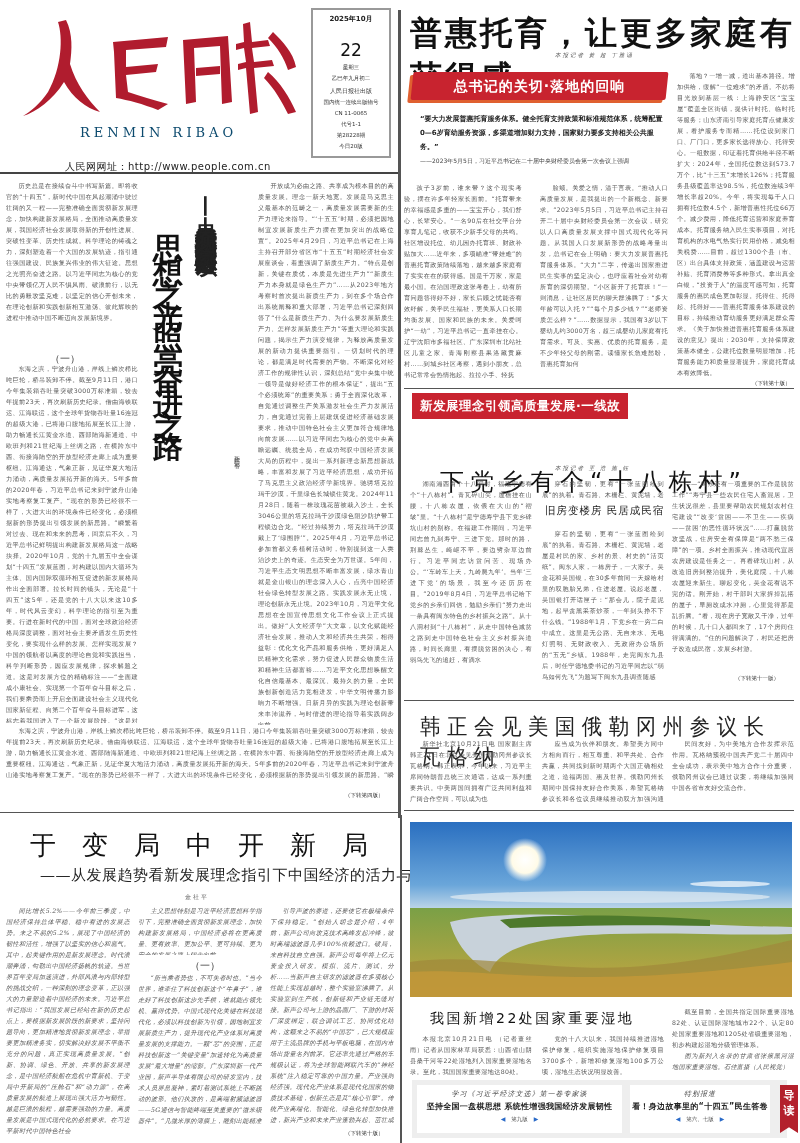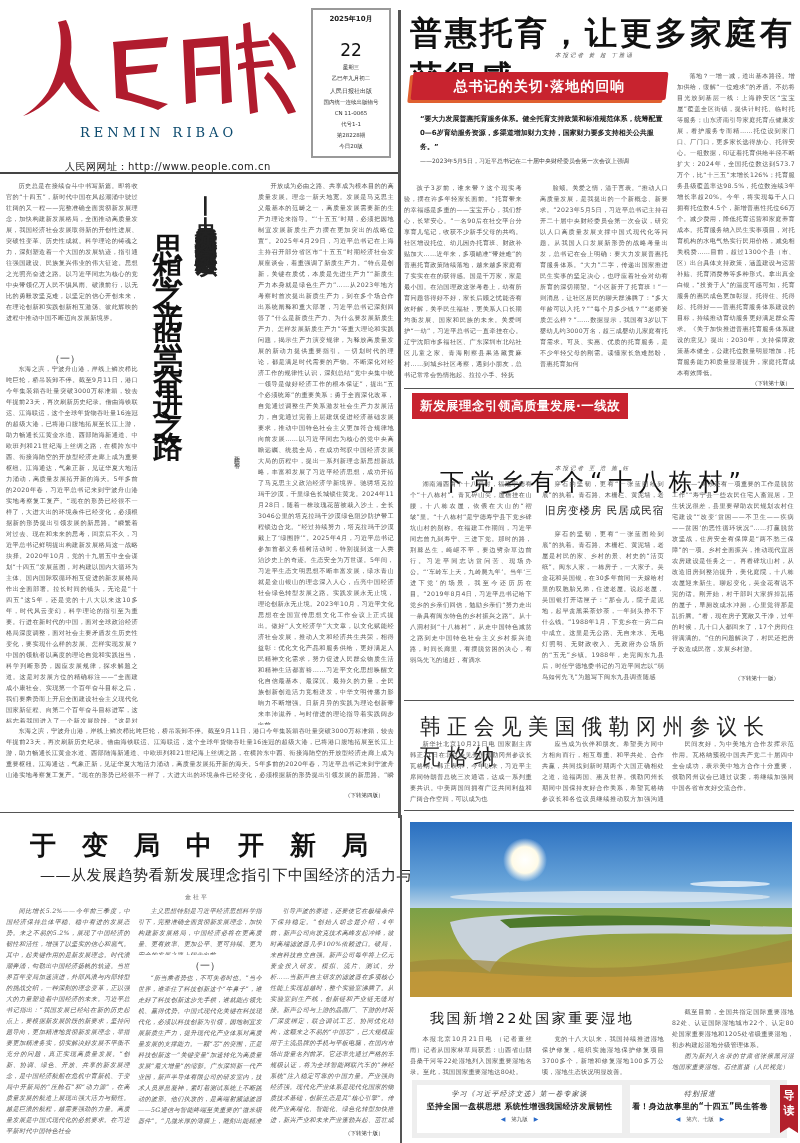--- a/index.html
+++ b/index.html
@@ -40,21 +40,21 @@
   .sec-num { text-align:center; font-size:10px; color:#333; text-indent:0 !important; margin:4px 0; }
 
   
   #story2-banner { left:412px; top:393px; width:216px; height:26px; background:#c8232f; color:#fff; font-size:12.5px; font-weight:bold; line-height:26px; padding-left:8px; letter-spacing:0.5px; }
   #story2-title { left:440px; top:425px; font-size:24px; color:#111; letter-spacing:6px;margin-top:41px; }
   #story2-byline { left:555px; top:465px; font-size:5.5px; color:#555; letter-spacing:2px; font-style:italic; }
   #story2-subhead { left:545px; top:504px; font-size:10.5px; color:#222; letter-spacing:1px; }
 
   #story3-title { left:420px; top:712px; font-size:22px; color:#222; letter-spacing:7px; font-family:"DejaVu Serif", serif; transform:scaleX(0.93); transform-origin:left; }
 
-  #story4-title { left:30px; top:828px; font-size:26px; font-weight:bold; color:#111; letter-spacing:26px; }
+  #story4-title { left:30px; top:828px; font-size:26px; font-weight:normal; color:#111; letter-spacing:26px; }
   #story4-sub { left:40px; top:866px; font-size:15px; color:#222; font-family:"DejaVu Serif", serif; letter-spacing:0.5px; }
   #story4-byline { left:185px; top:893px; font-size:6px; color:#555; letter-spacing:2px; }
 
   #photo { left:410px; top:822px; width:382px; height:175px; overflow:hidden; }
   #photo svg { width:100%; height:100%; display:block; }
   #story5-title { left:430px; top:1010px; font-size:14px; color:#111; letter-spacing:2.5px; }
 
   
   #guide { left:412px; top:1080px; width:375px; height:58px; background:#eeeeee; }
   .guide-card { position:absolute; top:5px; height:48px; background:#fff; text-align:center; }

